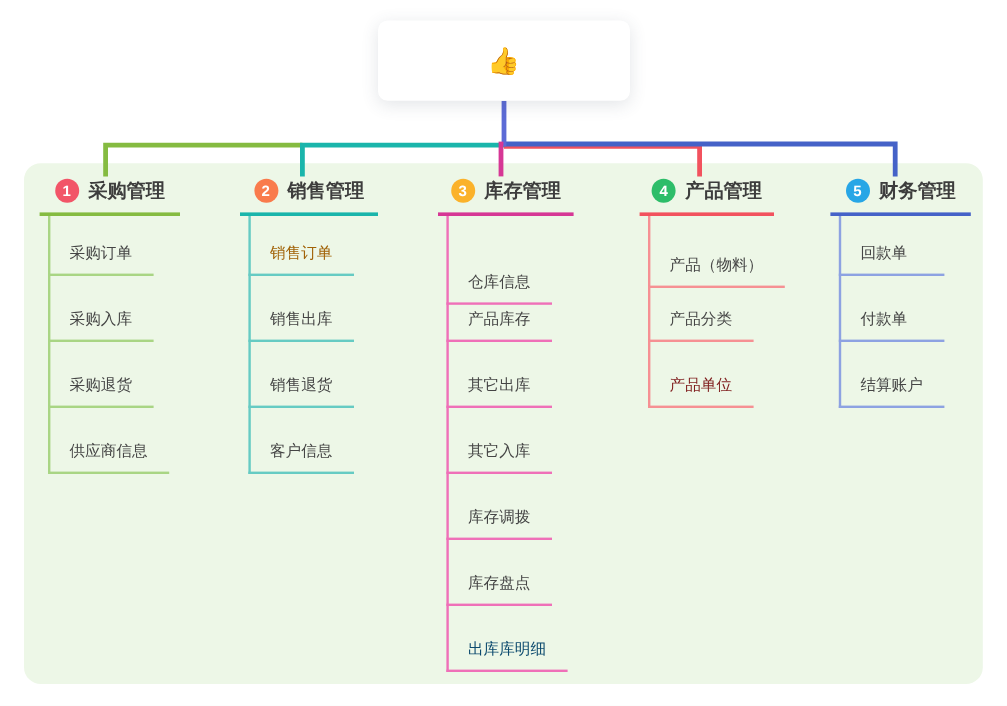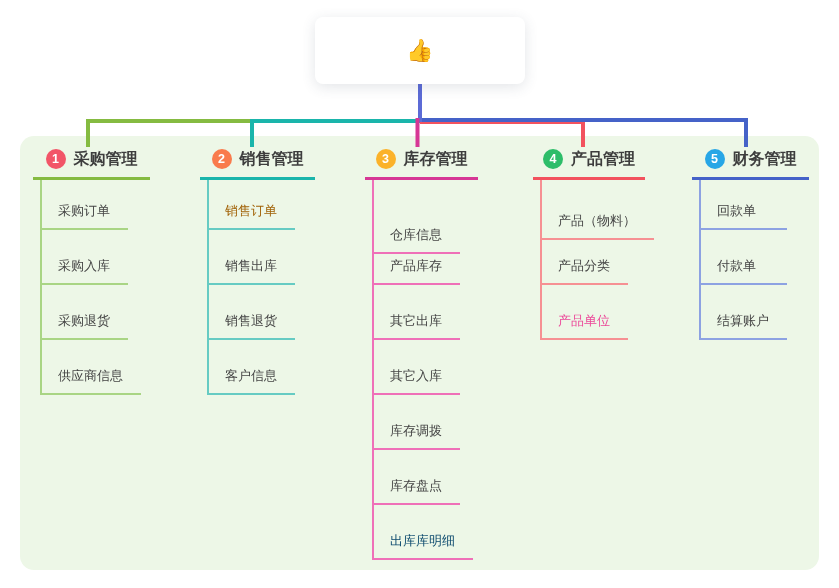--- a/index.html
+++ b/index.html
@@ -90,21 +90,21 @@
       <div class="child-item" style="left: 372px; top: 418px; border-bottom-color: rgb(239, 112, 184); color: rgb(69, 69, 69);">库存调拨</div>
       <div class="child-item" style="left: 372px; top: 473px; border-bottom-color: rgb(239, 112, 184); color: rgb(69, 69, 69);">库存盘点</div>
       <div class="child-item" style="left: 372px; top: 528px; border-bottom-color: rgb(239, 112, 184); color: #0c4a6e;">出库库明细</div>
       <div class="branch-header" style="left: 533px; top: 146px; width: 112px; border-bottom-color: rgb(242, 82, 94); color: rgb(61, 61, 61);">
         <span class="badge" style="background: rgb(45, 189, 105);">4</span>
         <span>产品管理</span>
       </div>
       <div class="spine" style="left: 540px; top: 180px; height: 160px; background: rgb(246, 144, 147);"></div>
       <div class="child-item" style="left: 540px; top: 198px; border-bottom-color: rgb(246, 144, 147); color: rgb(69, 69, 69); margin-top: 10px;">产品（物料）</div>
       <div class="child-item" style="left: 540px; top: 253px; border-bottom-color: rgb(246, 144, 147); color: rgb(69, 69, 69);">产品分类</div>
-      <div class="child-item" style="left: 540px; top: 308px; border-bottom-color: rgb(246, 144, 147); color: #ec4899;">产品单位</div>
+      <div class="child-item" style="left: 540px; top: 308px; border-bottom-color: rgb(246, 144, 147); color: #7f1d1d;">产品单位</div>
       <div class="branch-header" style="left: 692px; top: 146px; width: 117px; border-bottom-color: rgb(69, 98, 200); color: rgb(61, 61, 61);">
         <span class="badge" style="background: rgb(39, 166, 230);">5</span>
         <span>财务管理</span>
       </div>
       <div class="spine" style="left: 699px; top: 180px; height: 160px; background: rgb(141, 162, 226);"></div>
       <div class="child-item" style="left: 699px; top: 198px; border-bottom-color: rgb(141, 162, 226); color: rgb(69, 69, 69);">回款单</div>
       <div class="child-item" style="left: 699px; top: 253px; border-bottom-color: rgb(141, 162, 226); color: rgb(69, 69, 69); text-align: right;">付款单</div>
       <div class="child-item" style="left: 699px; top: 308px; border-bottom-color: rgb(141, 162, 226); color: rgb(69, 69, 69);">结算账户</div>
     </div>
 </div>

